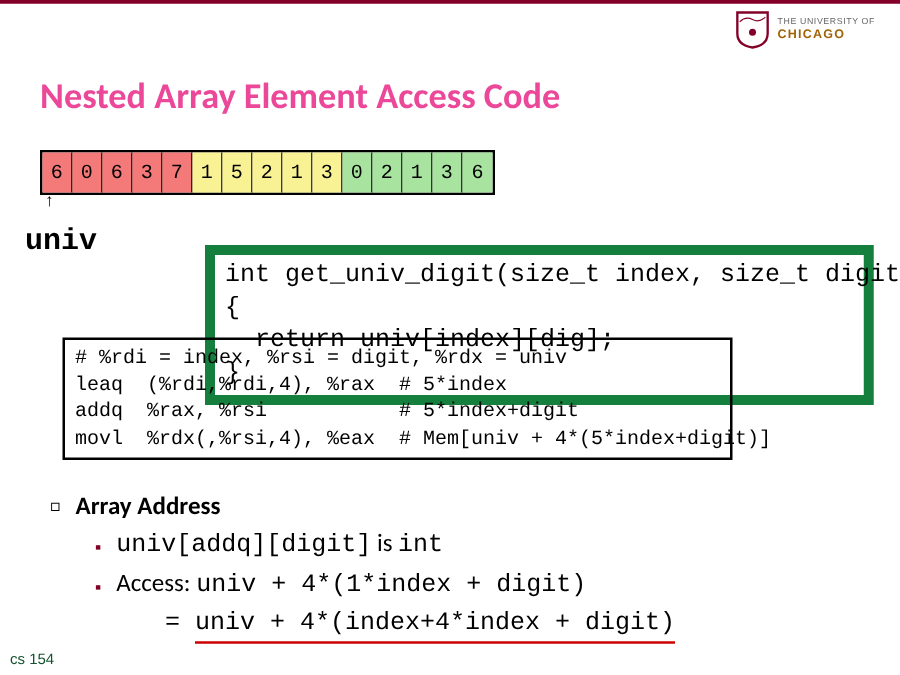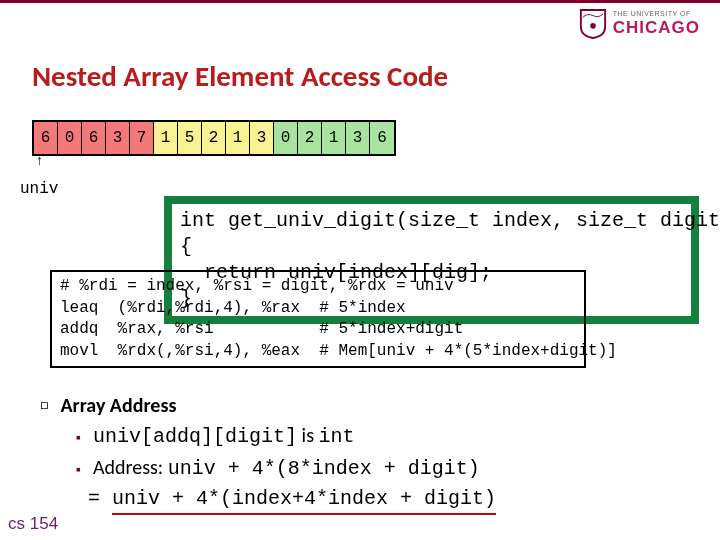--- a/index.html
+++ b/index.html
@@ -2,42 +2,42 @@
 <html><head>
 <meta charset="utf-8">
 <style>
   * { margin: 0; padding: 0; box-sizing: border-box; }
   body { width: 720px; height: 540px; background: #fff; font-family: Arial, sans-serif; position: relative; overflow: hidden; }
   .header-line { position: absolute; top: 0; left: 0; right: 0; height: 3px; background: #830028; }
   .logo { position: absolute; top: 8px; right: 20px; display: flex; align-items: center; gap: 6px; }
   .shield { width: 28px; height: 32px; }
   .logo-text { font-size: 9px; line-height: 1.2; letter-spacing: 0.5px; }
   .logo-text .the { color: #666; font-size: 7px; }
-  .logo-text .chi { color: #be185d; font-weight: bold; font-size: 17px; letter-spacing: 1px; }
-  .title { position: absolute; top: 58px; left: 32px; font-size: 29px; font-weight: bold; font-family: Calibri, Arial, sans-serif; color: #b91c1c; }
+  .logo-text .chi { color: #a16207; font-weight: bold; font-size: 10px; letter-spacing: 1px; }
+  .title { position: absolute; top: 58px; left: 32px; font-size: 29px; font-weight: bold; font-family: Calibri, Arial, sans-serif; color: #ec4899; }
   .array-row { position: absolute; top: 120px; left: 32px; display: flex; border: 2px solid #000; }
   .cell { width: 24px; height: 32px; border-right: 1px solid #000; display: flex; align-items: center; justify-content: center; font-family: "Courier New", monospace; font-size: 16px; }
   .cell:last-child { border-right: none; }
   .red { background: #f47a7a; }
   .yellow { background: #f9f294; }
   .green { background: #a8e4a0; }
   .univ-arrow { position: absolute; top: 152px; left: 36px; font-size: 14px; }
-  .univ-label { position: absolute; top: 180px; left: 20px; font-family: "Courier New", monospace; font-size: 16px; }
+  .univ-label { position: absolute; top: 180px; left: 20px; font-family: "Courier New", monospace; font-size: 24px; font-weight: bold; }
   .code-box-c { position: absolute; top: 172px; left: 164px; width: 535px; border: 8px solid #15803d; padding: 4px 8px; font-family: "Courier New", monospace; font-size: 20px; line-height: 1.3; white-space: pre; margin-top: 24px; }
   .code-box-asm { position: absolute; top: 270px; left: 50px; width: 536px; border: 2px solid #000; padding: 4px 8px; font-family: "Courier New", monospace; font-size: 16px; line-height: 1.35; white-space: pre; }
   .bullets { position: absolute; top: 390px; left: 40px; right: 20px; font-family: Calibri, Arial, sans-serif; font-size: 20px; line-height: 1.5; }
   .bul1 { display: flex; gap: 12px; }
   .sq { font-size: 14px; margin-top: 4px; }
   .sub { margin-left: 36px; display: flex; gap: 12px; }
   .red-sq { color: #830028; font-size: 14px; margin-top: 7px; }
   .mono { font-family: "Courier New", monospace; }
-  .eq { margin-left: 48px; font-family: "Courier New", monospace; }
+  .eq { margin-left: 92px; font-family: "Courier New", monospace; }
   .underline-wrap { position: relative; display: inline-block; }
   .red-under { position: absolute; left: 0; right: 0; bottom: -1px; height: 2px; background: #c00; }
-  .footer { position: absolute; bottom: 6px; left: 8px; font-size: 17px; color: #701a75; }
+  .footer { position: absolute; bottom: 6px; left: 8px; font-size: 12px; color: #14532d; }
 </style>
 </head>
 <body>
 
 <div class="header-line"></div>
 
 <div class="logo">
   <svg class="shield" viewBox="0 0 30 34">
     <path d="M2 2 h26 v18 q0 10 -13 12 q-13 -2 -13 -12 Z" fill="#fff" stroke="#830028" stroke-width="2"></path>
     <path d="M4 10 q5 -5 11 -2 q6 3 11 -2" fill="none" stroke="#830028" stroke-width="1"></path>
@@ -89,21 +89,21 @@
   </div>
   <div class="sub">
     <span class="red-sq">▪</span>
     <span>
       <span class="mono">univ[addq][digit]</span><span> is </span><span class="mono">int</span>
     </span>
   </div>
   <div class="sub">
     <span class="red-sq">▪</span>
     <span>
-      <span>Address: </span><span class="mono">univ + 4*(8*index + digit)</span>
+      <span>Access: </span><span class="mono">univ + 4*(1*index + digit)</span>
     </span>
   </div>
   <div class="eq">
     <span>= </span><span class="underline-wrap"><span>univ + 4*(index+4*index + digit)</span><span class="red-under"></span></span>
   </div>
 </div>
 
 <div class="footer">cs 154</div>
 
 </body></html>

